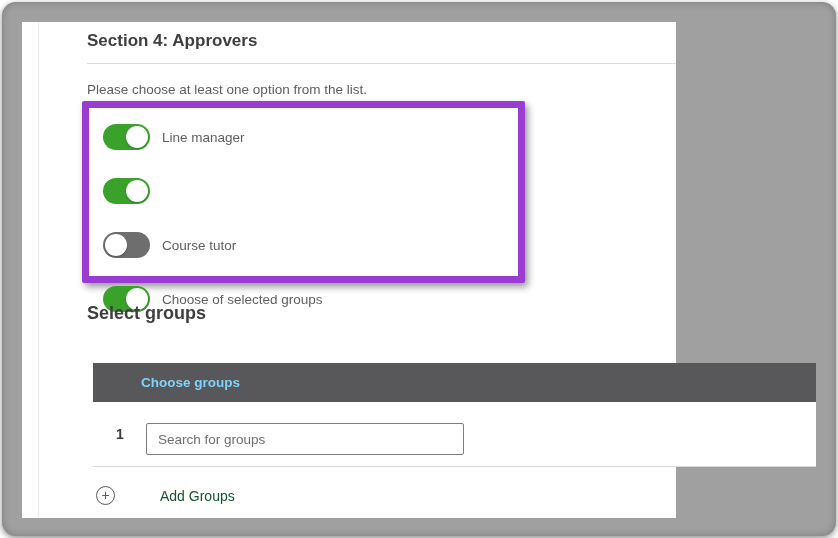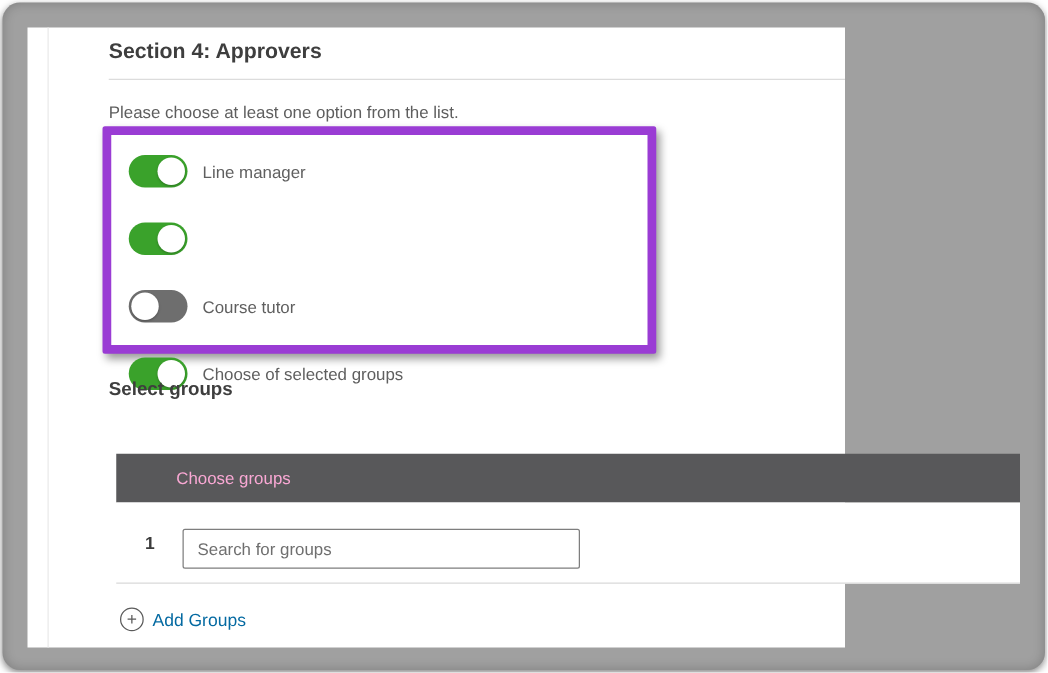--- a/index.html
+++ b/index.html
@@ -24,39 +24,39 @@
   .toggle-row{display:flex;align-items:center;height:26px;}
   .toggle{position:relative;width:47px;height:26px;border-radius:13px;flex:0 0 auto;cursor:pointer;}
   .toggle .knob{position:absolute;top:2px;width:22px;height:22px;border-radius:50%;background:#ffffff;
          box-shadow:0 1px 2px rgba(0,0,0,.25);}
   .toggle.on{background:#3aa22b;}
   .toggle.on .knob{right:2px;}
   .toggle.off{background:#6e6e6e;}
   .toggle.off .knob{left:2px;}
   .toggle-label{margin-left:12px;font-size:13.5px;color:#5f5f5f;}
 
-  .groups-heading{position:absolute;left:65px;top:281px;font-size:15px;font-weight:bold;color:#3e3e3e;}
+  .groups-heading{position:absolute;left:65px;top:281px;font-size:18px;font-weight:bold;color:#3e3e3e;}
 
   
   .grp-table{position:absolute;left:71px;top:341px;width:723px;}
   .grp-thead{height:39px;background:#58585a;display:flex;align-items:center;}
-  .grp-thead span{padding-left:48px;color:#f9a8d4;font-weight:normal;font-size:13.5px;}
+  .grp-thead span{padding-left:48px;color:#7dd3fc;font-weight:bold;font-size:13.5px;}
   .grp-row{position:relative;height:64px;background:#ffffff;border-bottom:1px solid #d9d9d9;}
   .row-index{position:absolute;left:0;top:0;width:54px;height:100%;display:flex;align-items:center;
          justify-content:center;font-size:14px;font-weight:bold;color:#3c3c3c;}
   .group-search{position:absolute;left:53px;top:21px;width:318px;height:31px;box-sizing:border-box;
          border:1px solid #7e7e7e;border-radius:2px;padding:15px 11px;font-size:13.5px;color:#333333;
          font-family:"Liberation Sans",sans-serif;background:#ffffff;outline:none;}
   .group-search::placeholder{color:#6f6f6f;opacity:1;}
 
   
   .add-groups{position:absolute;left:74px;top:464px;display:flex;align-items:center;gap:7px;cursor:pointer;}
   .plus-circle{width:19px;height:19px;box-sizing:border-box;border:1px solid #5b5b5b;border-radius:50%;
          color:#5b5b5b;font-size:14px;line-height:16px;text-align:center;font-weight:normal;}
-  .add-label{font-size:14px;color:#0369a1;}
+  .add-label{font-size:14px;color:#14532d;margin-left:38px;}
 </style>
 </head>
 <body>
 
 <div class="frame"></div>
 
 <div class="content">
   <div class="vline"></div>
 
   <div class="section-title">Section 4: Approvers</div>

